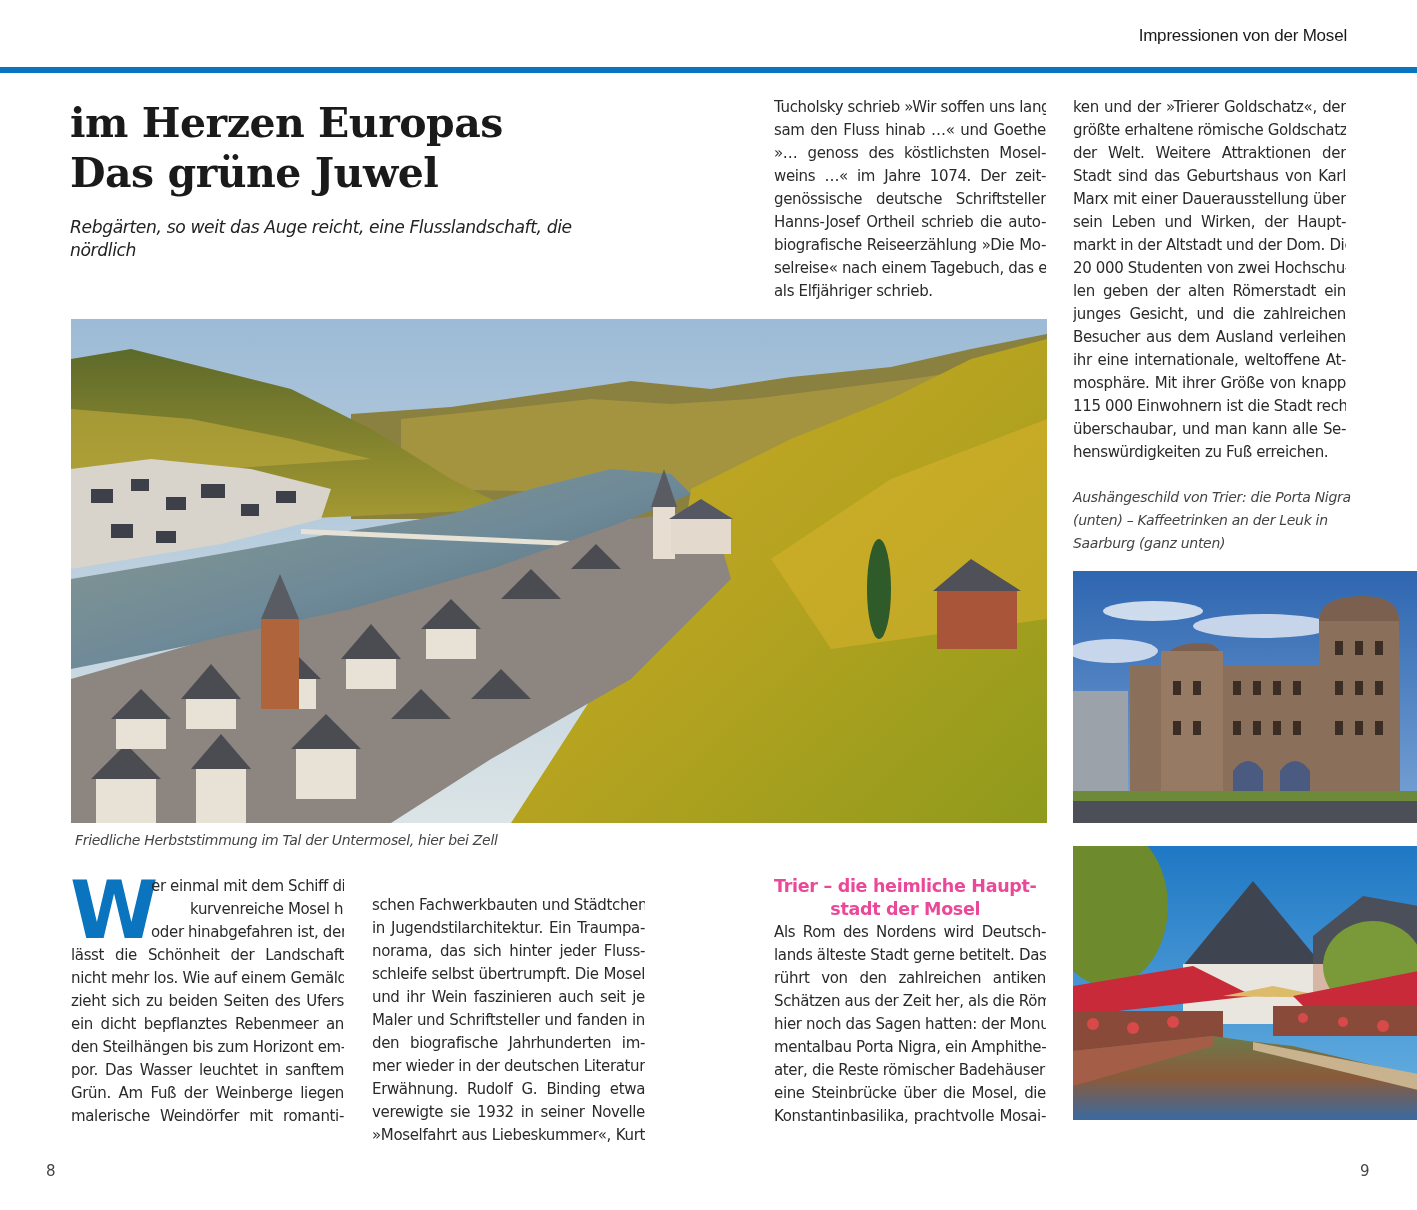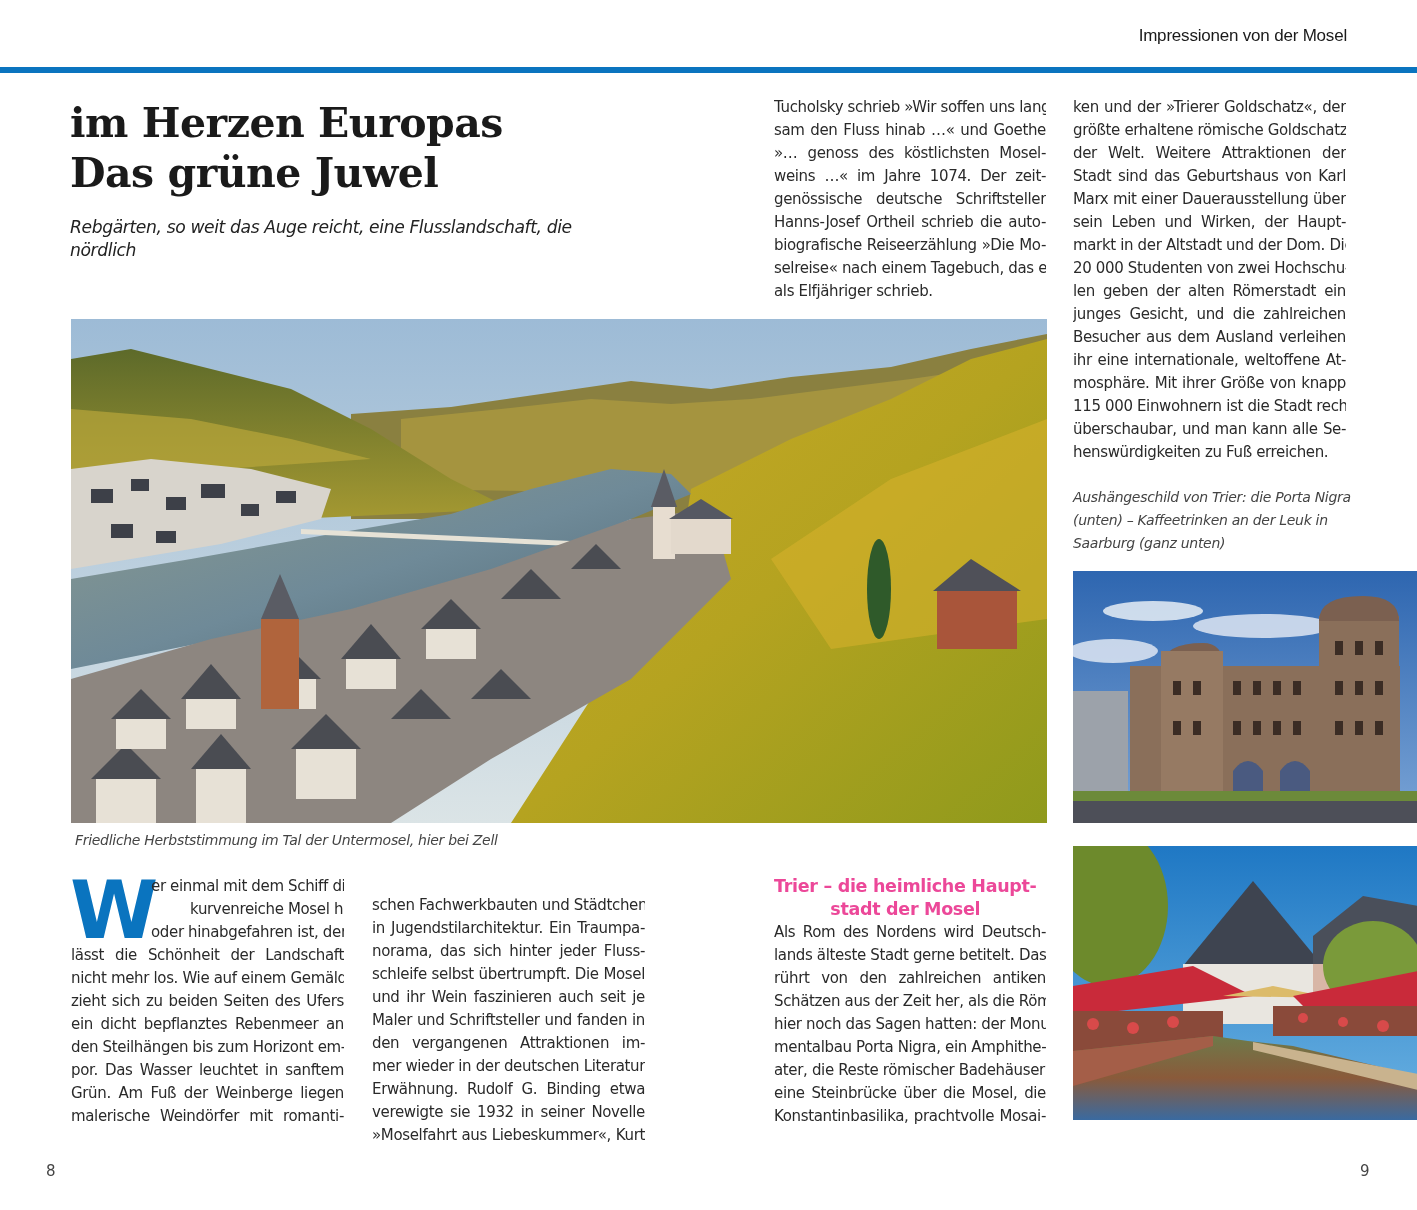--- a/index.html
+++ b/index.html
@@ -274,21 +274,21 @@
   <span class="line">malerische Weindörfer mit romanti-</span>
 </div>
 
 <div class="col" style="left:372px; top:875px; width:273px;margin-top:19px;">
   <span class="line">schen Fachwerkbauten und Städtchen</span>
   <span class="line">in Jugendstilarchitektur. Ein Traumpa-</span>
   <span class="line">norama, das sich hinter jeder Fluss-</span>
   <span class="line">schleife selbst übertrumpft. Die Mosel</span>
   <span class="line">und ihr Wein faszinieren auch seit je</span>
   <span class="line">Maler und Schriftsteller und fanden in</span>
-  <span class="line">den vergangenen Attraktionen im-</span>
+  <span class="line">den biografische Jahrhunderten im-</span>
   <span class="line">mer wieder in der deutschen Literatur</span>
   <span class="line">Erwähnung. Rudolf G. Binding etwa</span>
   <span class="line">verewigte sie 1932 in seiner Novelle</span>
   <span class="line">»Moselfahrt aus Liebeskummer«, Kurt</span>
 </div>
 
 <div class="subhead">
   <span>Trier – die heimliche Haupt-</span>
   <span>stadt der Mosel</span>
 </div>

